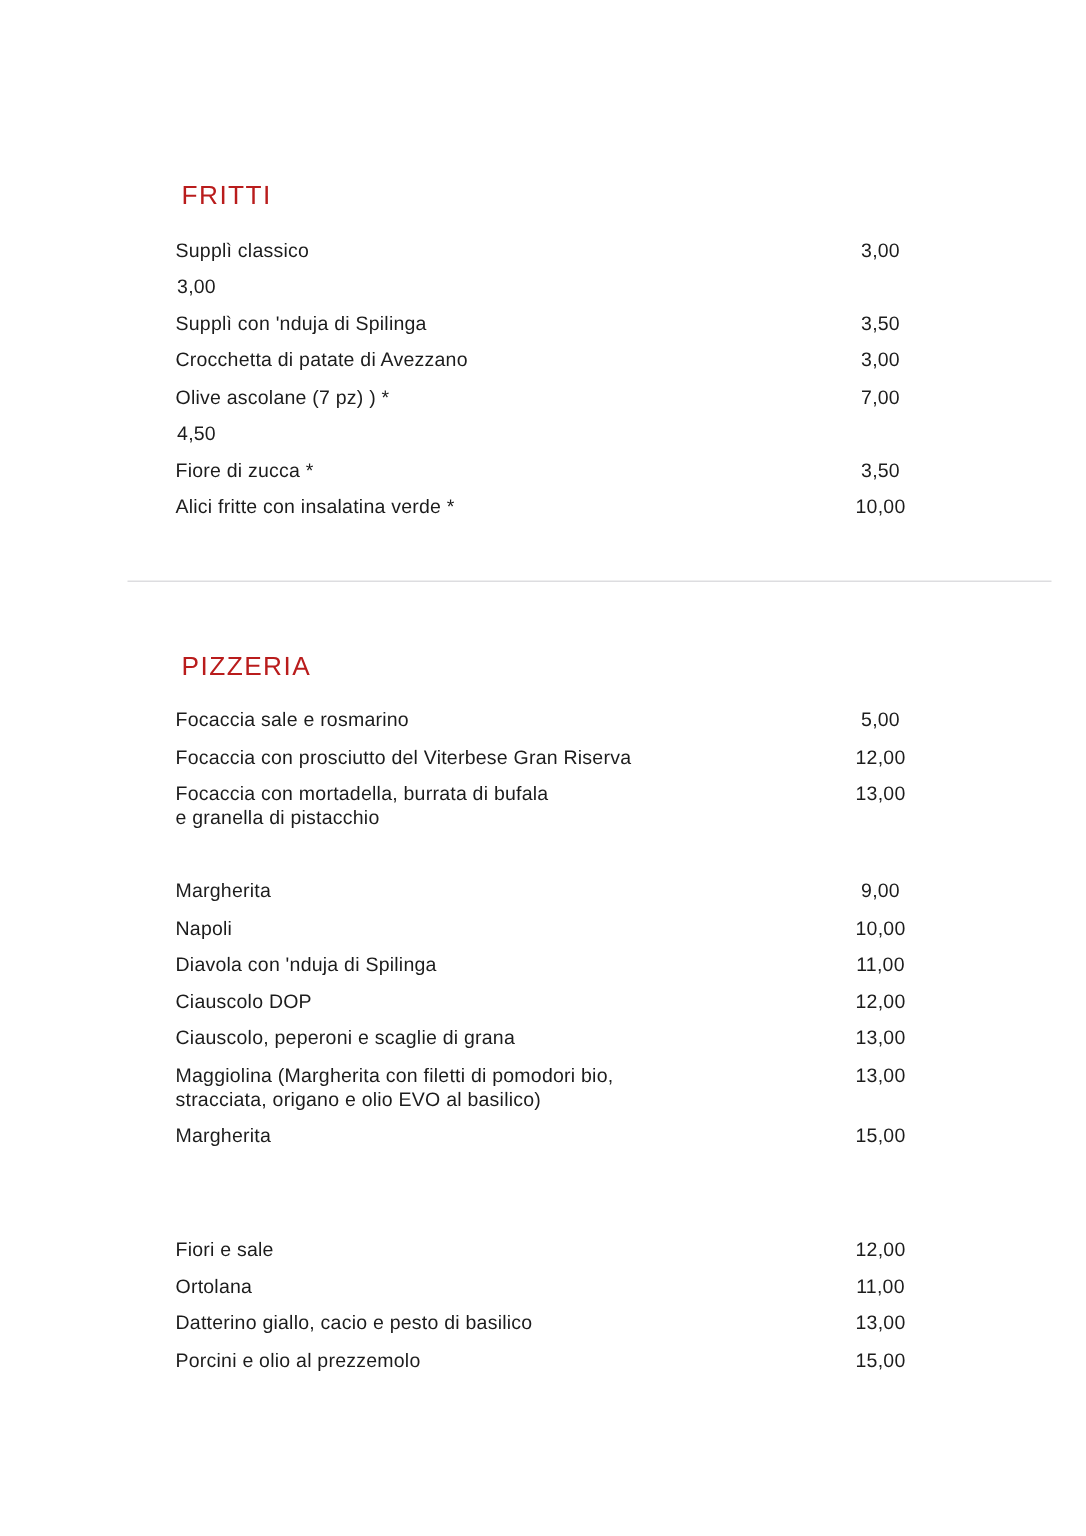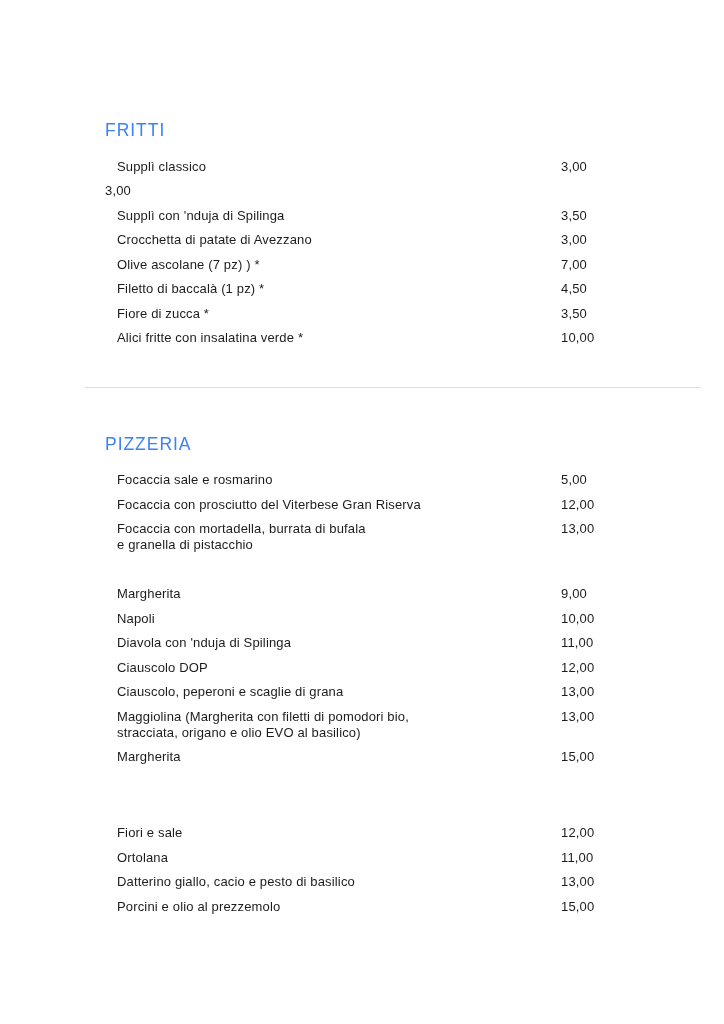--- a/index.html
+++ b/index.html
@@ -31,23 +31,23 @@
     width: 508px;
   }
 
   
   .section { position: relative; }
 
   .section-title {
     font-size: 17.5px;
     letter-spacing: 0.055em;
     font-weight: 400;
-    color: #3b82f6;
+    color: #b91c1c;
     line-height: 1;
-    margin: 0 0 15px 0;
+    margin: 0 0 15px 16px;
     white-space: nowrap;
   }
 
   
   .section-divider {
     height: 1px;
     background: #dddde0;
     margin: 36px 0 0 -20px;
     width: 616px;
   }
@@ -80,21 +80,21 @@
     padding-right: 16px;
     white-space: pre-line;
     margin-left: 12px;
   }
 
   .item-price {
     font-size: 13px;
     letter-spacing: 0.012em;
     color: #1c1c1c;
     flex: 0 0 auto;
-    text-align: left;
+    text-align: center;
     min-width: 52px;
     white-space: nowrap;
   }
 
   .item-row.multiline .item-price { line-height: 16px; }
 </style>
 </head>
 <body>
 
 <div class="page">
@@ -115,21 +115,20 @@
           </div>
           <div class="item-row">
             <span class="item-name">Crocchetta di patate di Avezzano</span>
             <span class="item-price">3,00</span>
           </div>
           <div class="item-row">
             <span class="item-name">Olive ascolane (7 pz) ) *</span>
             <span class="item-price">7,00</span>
           </div>
           <div class="item-row">
-            <span class="item-name">Filetto di baccalà (1 pz) *</span>
             <span class="item-price">4,50</span>
           </div>
           <div class="item-row">
             <span class="item-name">Fiore di zucca *</span>
             <span class="item-price">3,50</span>
           </div>
           <div class="item-row">
             <span class="item-name">Alici fritte con insalatina verde *</span>
             <span class="item-price">10,00</span>
           </div>

